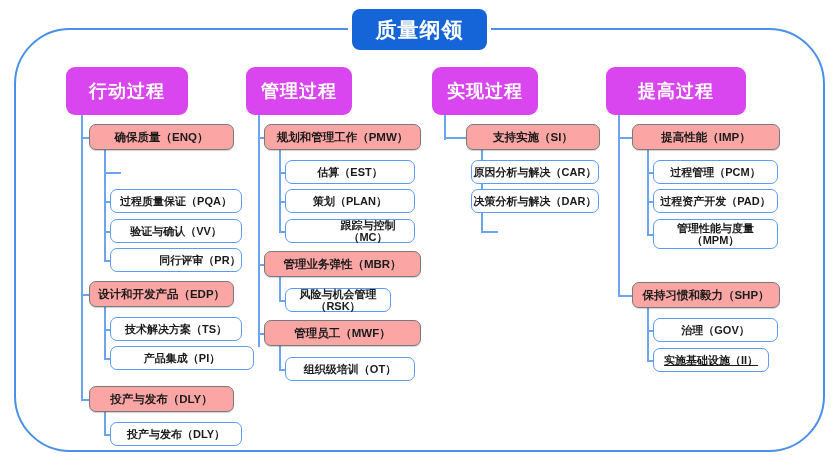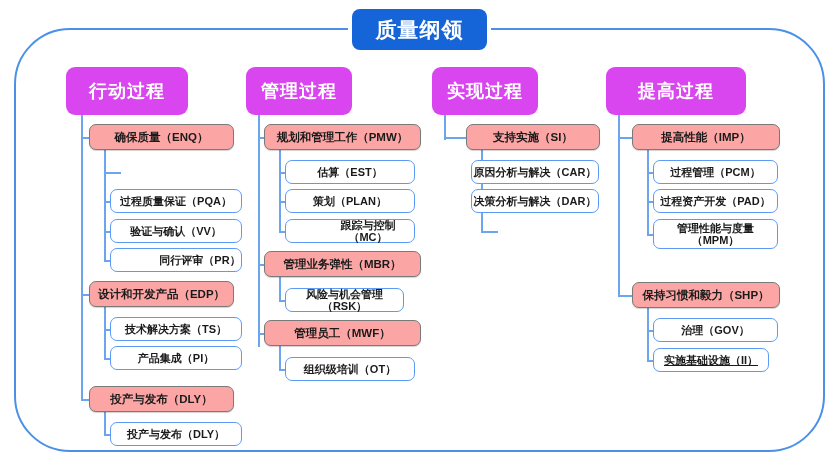--- a/index.html
+++ b/index.html
@@ -118,21 +118,21 @@
   <div class="ln h" style="left:104px;top:260px;width:17px;"></div>
   <div class="leaf" style="left:110px;top:189px;width:132px;">过程质量保证（PQA）</div>
   <div class="leaf" style="left:110px;top:219px;width:132px;">验证与确认（VV）</div>
   <div class="leaf" style="left:110px;top:248px;width:132px;padding-left:48px;">同行评审（PR）</div>
 
   <div class="grp" style="left:89px;top:281px;width:145px;">设计和开发产品（EDP）</div>
   <div class="ln v" style="left:104px;top:307px;height:53px;"></div>
   <div class="ln h" style="left:104px;top:329px;width:17px;"></div>
   <div class="ln h" style="left:104px;top:358px;width:17px;"></div>
   <div class="leaf" style="left:110px;top:317px;width:132px;">技术解决方案（TS）</div>
-  <div class="leaf" style="left:110px;top:346px;width:132px;">产品集成（PI）</div>
+  <div class="leaf" style="left:110px;top:346px;width:144px;">产品集成（PI）</div>
 
   <div class="grp" style="left:89px;top:386px;width:145px;">投产与发布（DLY）</div>
   <div class="ln v" style="left:104px;top:412px;height:23px;"></div>
   <div class="ln h" style="left:104px;top:434px;width:17px;"></div>
   <div class="leaf" style="left:110px;top:422px;width:132px;">投产与发布（DLY）</div>
 
   <div class="cat-head" style="left:246px;top:67px;width:106px;">管理过程</div>
 
   <div class="ln v" style="left:258px;top:115px;height:232px;"></div>
   <div class="ln h" style="left:258px;top:137px;width:8px;"></div>
@@ -144,21 +144,21 @@
   <div class="ln h" style="left:279px;top:172px;width:17px;"></div>
   <div class="ln h" style="left:279px;top:201px;width:17px;"></div>
   <div class="ln h" style="left:279px;top:231px;width:17px;"></div>
   <div class="leaf" style="left:285px;top:160px;width:130px;">估算（EST）</div>
   <div class="leaf" style="left:285px;top:189px;width:130px;">策划（PLAN）</div>
   <div class="leaf" style="left:285px;top:219px;width:130px;padding-left:36px;">跟踪与控制（MC）</div>
 
   <div class="grp" style="left:264px;top:251px;width:157px;">管理业务弹性（MBR）</div>
   <div class="ln v" style="left:279px;top:277px;height:24px;"></div>
   <div class="ln h" style="left:279px;top:300px;width:17px;"></div>
-  <div class="leaf" style="left:285px;top:288px;width:119px;">风险与机会管理（RSK）</div>
+  <div class="leaf" style="left:285px;top:288px;width:106px;">风险与机会管理（RSK）</div>
 
   <div class="grp" style="left:264px;top:320px;width:157px;">管理员工（MWF）</div>
   <div class="ln v" style="left:279px;top:346px;height:24px;"></div>
   <div class="ln h" style="left:279px;top:369px;width:17px;"></div>
   <div class="leaf" style="left:285px;top:357px;width:130px;">组织级培训（OT）</div>
 
   <div class="cat-head" style="left:432px;top:67px;width:106px;">实现过程</div>
 
   <div class="ln v" style="left:444px;top:115px;height:25px;"></div>
   <div class="ln h" style="left:444px;top:137px;width:24px;"></div>

